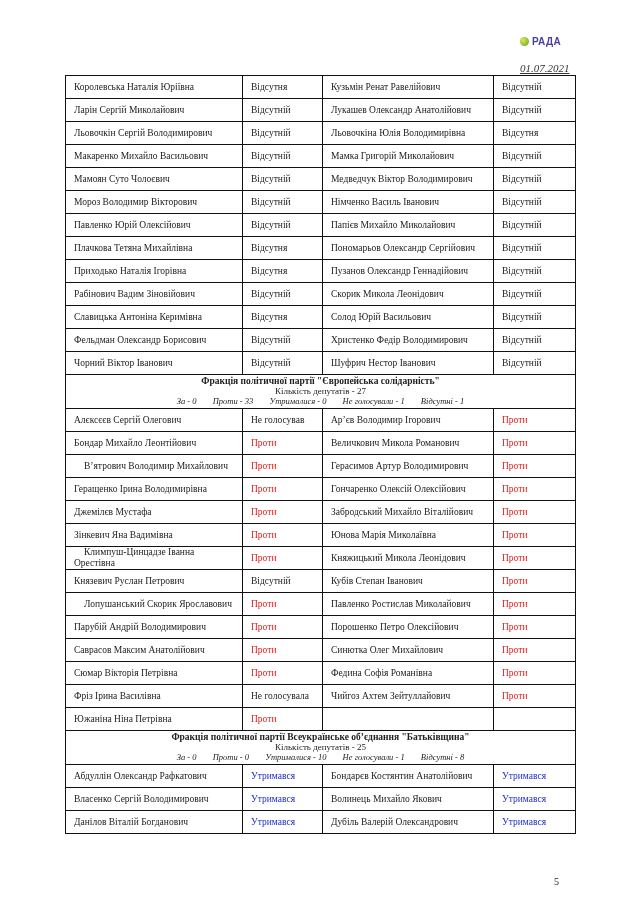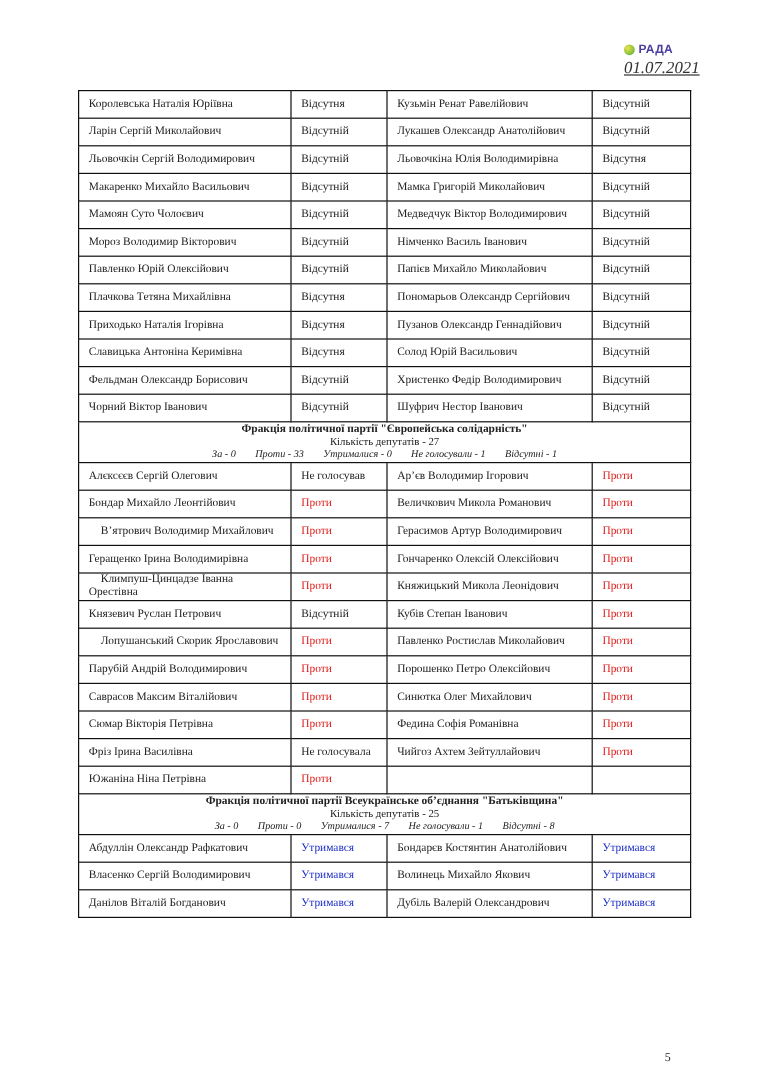--- a/index.html
+++ b/index.html
@@ -2,21 +2,21 @@
 <html><head>
 <meta charset="utf-8">
 <style>
   html, body { margin: 0; padding: 0; background: #ffffff; }
   body { width: 638px; height: 903px; position: relative; overflow: hidden;
          font-family: "Liberation Serif", "DejaVu Serif", serif; color: #222; }
   .logo { position: absolute; left: 520px; top: 36px; display: flex; align-items: center; gap: 3px; }
   .logo-dot { width: 9px; height: 9px; border-radius: 50%;
               background: radial-gradient(circle at 35% 35%, #f4e04a 0%, #8cc63f 55%, #4fa83a 100%); }
   .logo-text { font-family: "Liberation Sans", "DejaVu Sans", sans-serif; font-weight: bold; font-size: 10px; color: #4b3fa0; letter-spacing: 0.3px; }
-  .date { position: absolute; left: 520px; top: 50px; font-size: 14px; font-style: italic; text-decoration: underline; color: #333; }
+  .date { position: absolute; left: 520px; top: 62px; font-size: 11px; font-style: italic; text-decoration: underline; color: #333; }
   table.votes { position: absolute; left: 65px; top: 75px; width: 510px; border-collapse: collapse; table-layout: fixed; }
   table.votes td { border: 1px solid #111; font-size: 9.5px; line-height: 11px; padding: 0 6px 0 8px; height: 22px; vertical-align: middle; }
   col.c1 { width: 177px; } col.c2 { width: 80px; } col.c3 { width: 171px; } col.c4 { width: 82px; }
   td.indent { padding-left: 10px; margin-top: 19px; }
   td.wrapname { padding-left: 0; text-indent: 10px; margin-top: 35px; }
   .red { color: #e0201f; }
   .blue { color: #1c2dc8; }
   tr.faction td { text-align: center; padding: 1px 4px 2px 4px; height: auto; line-height: 10px; }
   .f-title { font-weight: bold; font-size: 9.5px; }
   .f-count { font-size: 9px; }
@@ -90,20 +90,26 @@
         <td>Пономарьов Олександр Сергійович</td>
         <td>Відсутній</td>
       </tr>
     <tr>
         <td>Приходько Наталія Ігорівна</td>
         <td>Відсутня</td>
         <td>Пузанов Олександр Геннадійович</td>
         <td>Відсутній</td>
       </tr>
     <tr>
+        <td>Рабінович Вадим Зіновійович</td>
+        <td>Відсутній</td>
+        <td>Скорик Микола Леонідович</td>
+        <td>Відсутній</td>
+      </tr>
+    <tr>
         <td>Славицька Антоніна Керимівна</td>
         <td>Відсутня</td>
         <td>Солод Юрій Васильович</td>
         <td>Відсутній</td>
       </tr>
     <tr>
         <td>Фельдман Олександр Борисович</td>
         <td>Відсутній</td>
         <td>Христенко Федір Володимирович</td>
         <td>Відсутній</td>
@@ -146,20 +152,32 @@
         <td>Герасимов Артур Володимирович</td>
         <td class="red">Проти</td>
       </tr>
     <tr>
         <td class="indent">Геращенко Ірина Володимирівна</td>
         <td class="red">Проти</td>
         <td>Гончаренко Олексій Олексійович</td>
         <td class="red">Проти</td>
       </tr>
     <tr>
+        <td class="indent">Джемілєв Мустафа</td>
+        <td class="red">Проти</td>
+        <td>Забродський Михайло Віталійович</td>
+        <td class="red">Проти</td>
+      </tr>
+    <tr>
+        <td class="indent">Зінкевич Яна Вадимівна</td>
+        <td class="red">Проти</td>
+        <td>Юнова Марія Миколаївна</td>
+        <td class="red">Проти</td>
+      </tr>
+    <tr>
         <td class="wrapname">Климпуш-Цинцадзе Іванна Орестівна</td>
         <td class="red">Проти</td>
         <td>Княжицький Микола Леонідович</td>
         <td class="red">Проти</td>
       </tr>
     <tr>
         <td class="indent">Князевич Руслан Петрович</td>
         <td>Відсутній</td>
         <td>Кубів Степан Іванович</td>
         <td class="red">Проти</td>
@@ -170,21 +188,21 @@
         <td>Павленко Ростислав Миколайович</td>
         <td class="red">Проти</td>
       </tr>
     <tr>
         <td class="indent">Парубій Андрій Володимирович</td>
         <td class="red">Проти</td>
         <td>Порошенко Петро Олексійович</td>
         <td class="red">Проти</td>
       </tr>
     <tr>
-        <td class="indent">Саврасов Максим Віталійович</td>
+        <td class="indent">Саврасов Максим Анатолійович</td>
         <td class="red">Проти</td>
         <td>Синютка Олег Михайлович</td>
         <td class="red">Проти</td>
       </tr>
     <tr>
         <td class="indent">Сюмар Вікторія Петрівна</td>
         <td class="red">Проти</td>
         <td>Федина Софія Романівна</td>
         <td class="red">Проти</td>
       </tr>
@@ -201,21 +219,21 @@
         <td class="red"></td>
       </tr>
 
     <tr class="faction">
       <td colspan="4">
         <div class="f-title">Фракція політичної партії Всеукраїнське об’єднання "Батьківщина"</div>
         <div class="f-count">Кількість депутатів - 25</div>
         <div class="f-stats">
           <span>За - 0</span>
           <span>Проти - 0</span>
-          <span>Утрималися - 7</span>
+          <span>Утрималися - 10</span>
           <span>Не голосували - 1</span>
           <span>Відсутні - 8</span>
         </div>
       </td>
     </tr>
     <tr>
         <td>Абдуллін Олександр Рафкатович</td>
         <td class="blue">Утримався</td>
         <td>Бондарєв Костянтин Анатолійович</td>
         <td class="blue">Утримався</td>

